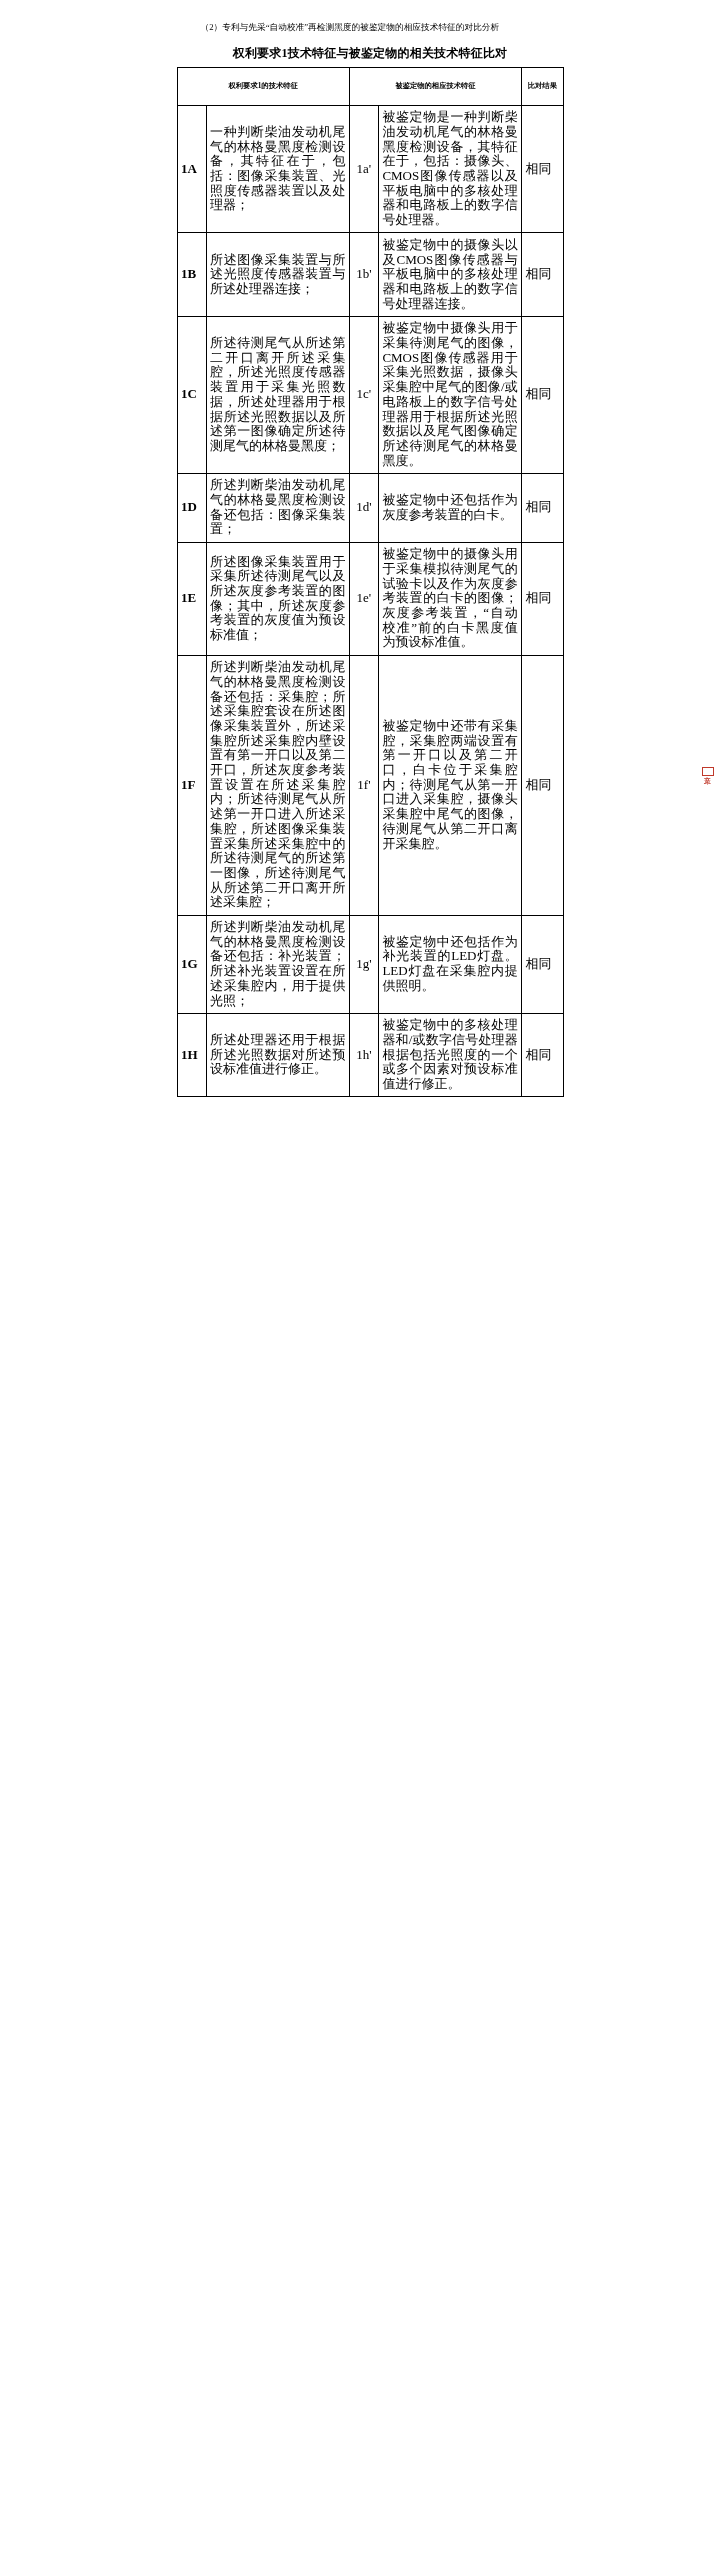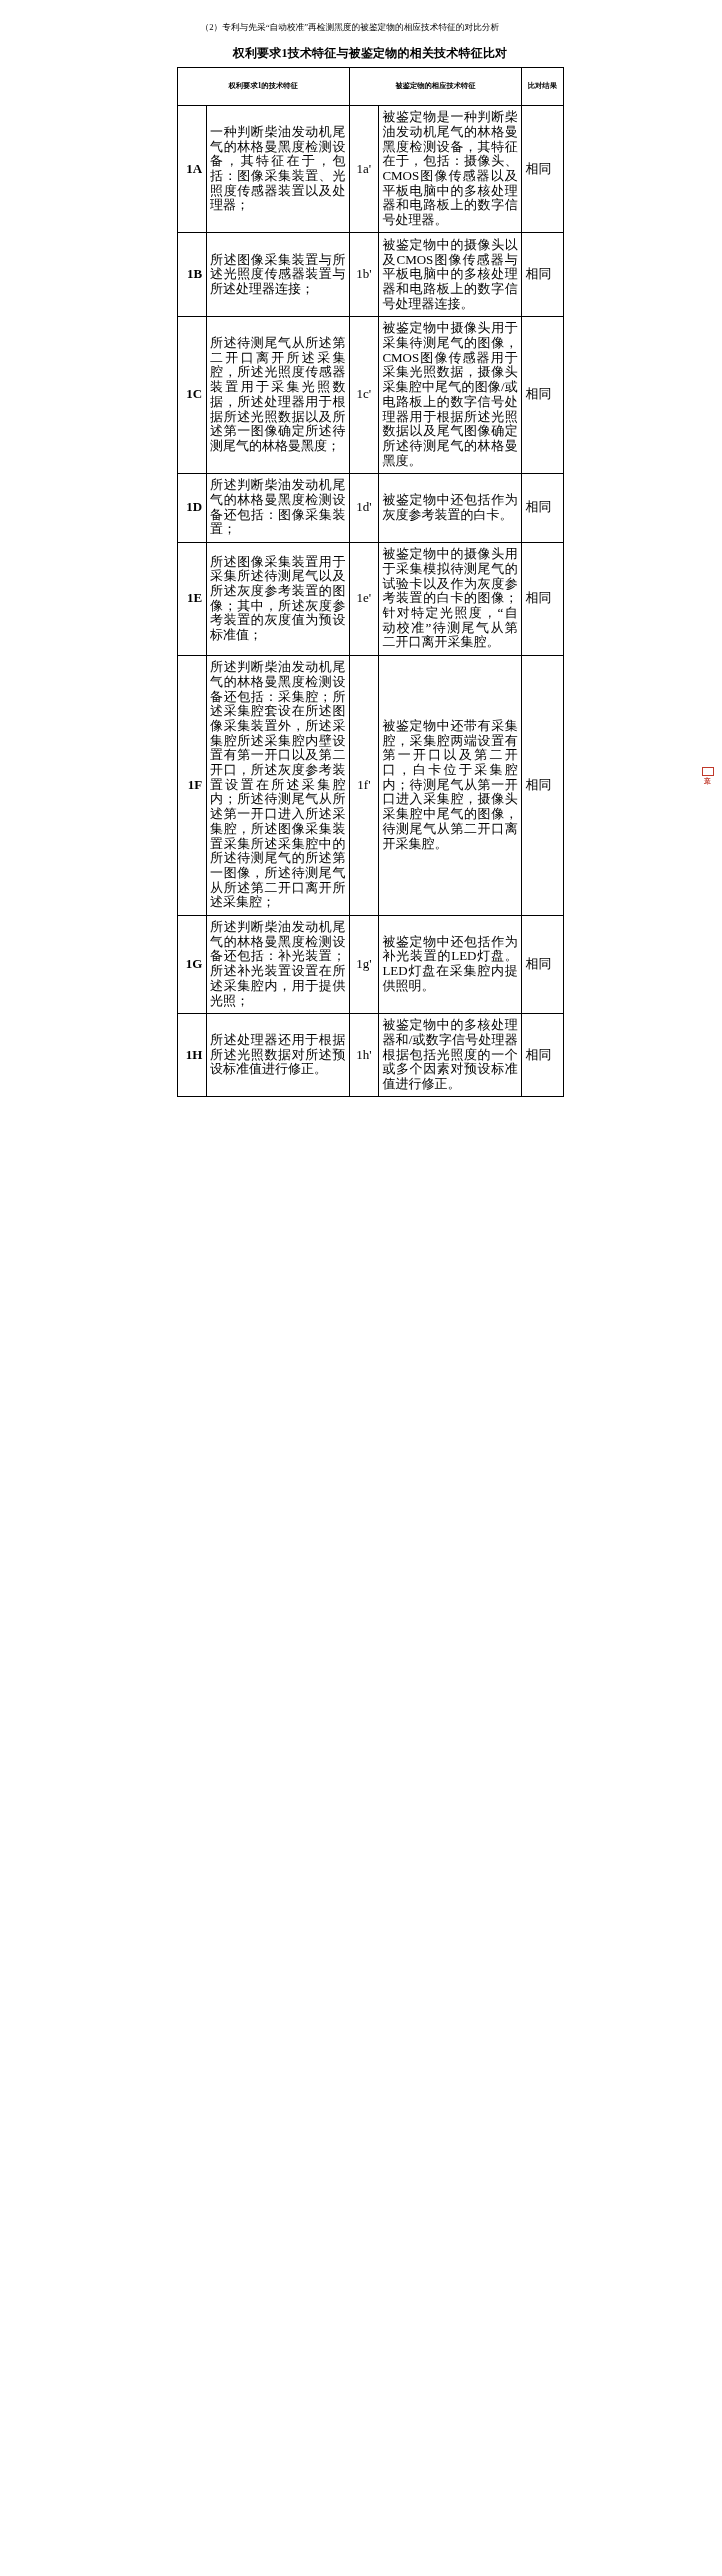--- a/index.html
+++ b/index.html
@@ -61,21 +61,21 @@
     line-height: 11.3px;
     padding: 5.6px 2.3px;
     height: 26px;
   }
   col.c-tag { width: 22.6px; }
   col.c-left { width: 111px; }
   col.c-tag2 { width: 22.6px; }
   col.c-right { width: 111px; }
   col.c-res { width: 32px; }
   .tag {
-    text-align: right;
+    text-align: left;
     font-weight: bold;
     font-size: 7.3px;
     vertical-align: middle;
   }
   .tag2 {
     text-align: center;
     font-size: 7.3px;
     vertical-align: middle;
     margin-left: 28px;
   }
@@ -159,21 +159,21 @@
         <td class="tag">1D</td>
         <td class="celltext">所述判断柴油发动机尾气的林格曼黑度检测设备还包括：图像采集装置；</td>
         <td class="tag2">1d'</td>
         <td class="celltext">被鉴定物中还包括作为灰度参考装置的白卡。</td>
         <td class="res">相同</td>
       </tr>
       <tr>
         <td class="tag">1E</td>
         <td class="celltext">所述图像采集装置用于采集所述待测尾气以及所述灰度参考装置的图像；其中，所述灰度参考装置的灰度值为预设标准值；</td>
         <td class="tag2">1e'</td>
-        <td class="celltext">被鉴定物中的摄像头用于采集模拟待测尾气的试验卡以及作为灰度参考装置的白卡的图像；针对特定光照度，“自动校准”待测尾气从第二开口离开采集腔。</td>
+        <td class="celltext">被鉴定物中的摄像头用于采集模拟待测尾气的试验卡以及作为灰度参考装置的白卡的图像；灰度参考装置，“自动校准”前的白卡黑度值为预设标准值。</td>
         <td class="res">相同</td>
       </tr>
       <tr>
         <td class="tag">1F</td>
         <td class="celltext">所述判断柴油发动机尾气的林格曼黑度检测设备还包括：采集腔；所述采集腔套设在所述图像采集装置外，所述采集腔所述采集腔内壁设置有第一开口以及第二开口，所述灰度参考装置设置在所述采集腔内；所述待测尾气从所述第一开口进入所述采集腔，所述图像采集装置采集所述采集腔中的所述待测尾气的所述第一图像，所述待测尾气从所述第二开口离开所述采集腔；</td>
         <td class="tag2">1f'</td>
         <td class="celltext">被鉴定物中还带有采集腔，采集腔两端设置有第一开口以及第二开口，白卡位于采集腔内；待测尾气从第一开口进入采集腔，摄像头采集腔中尾气的图像，待测尾气从第二开口离开采集腔。</td>
         <td class="res">相同</td>
       </tr>
       <tr>

